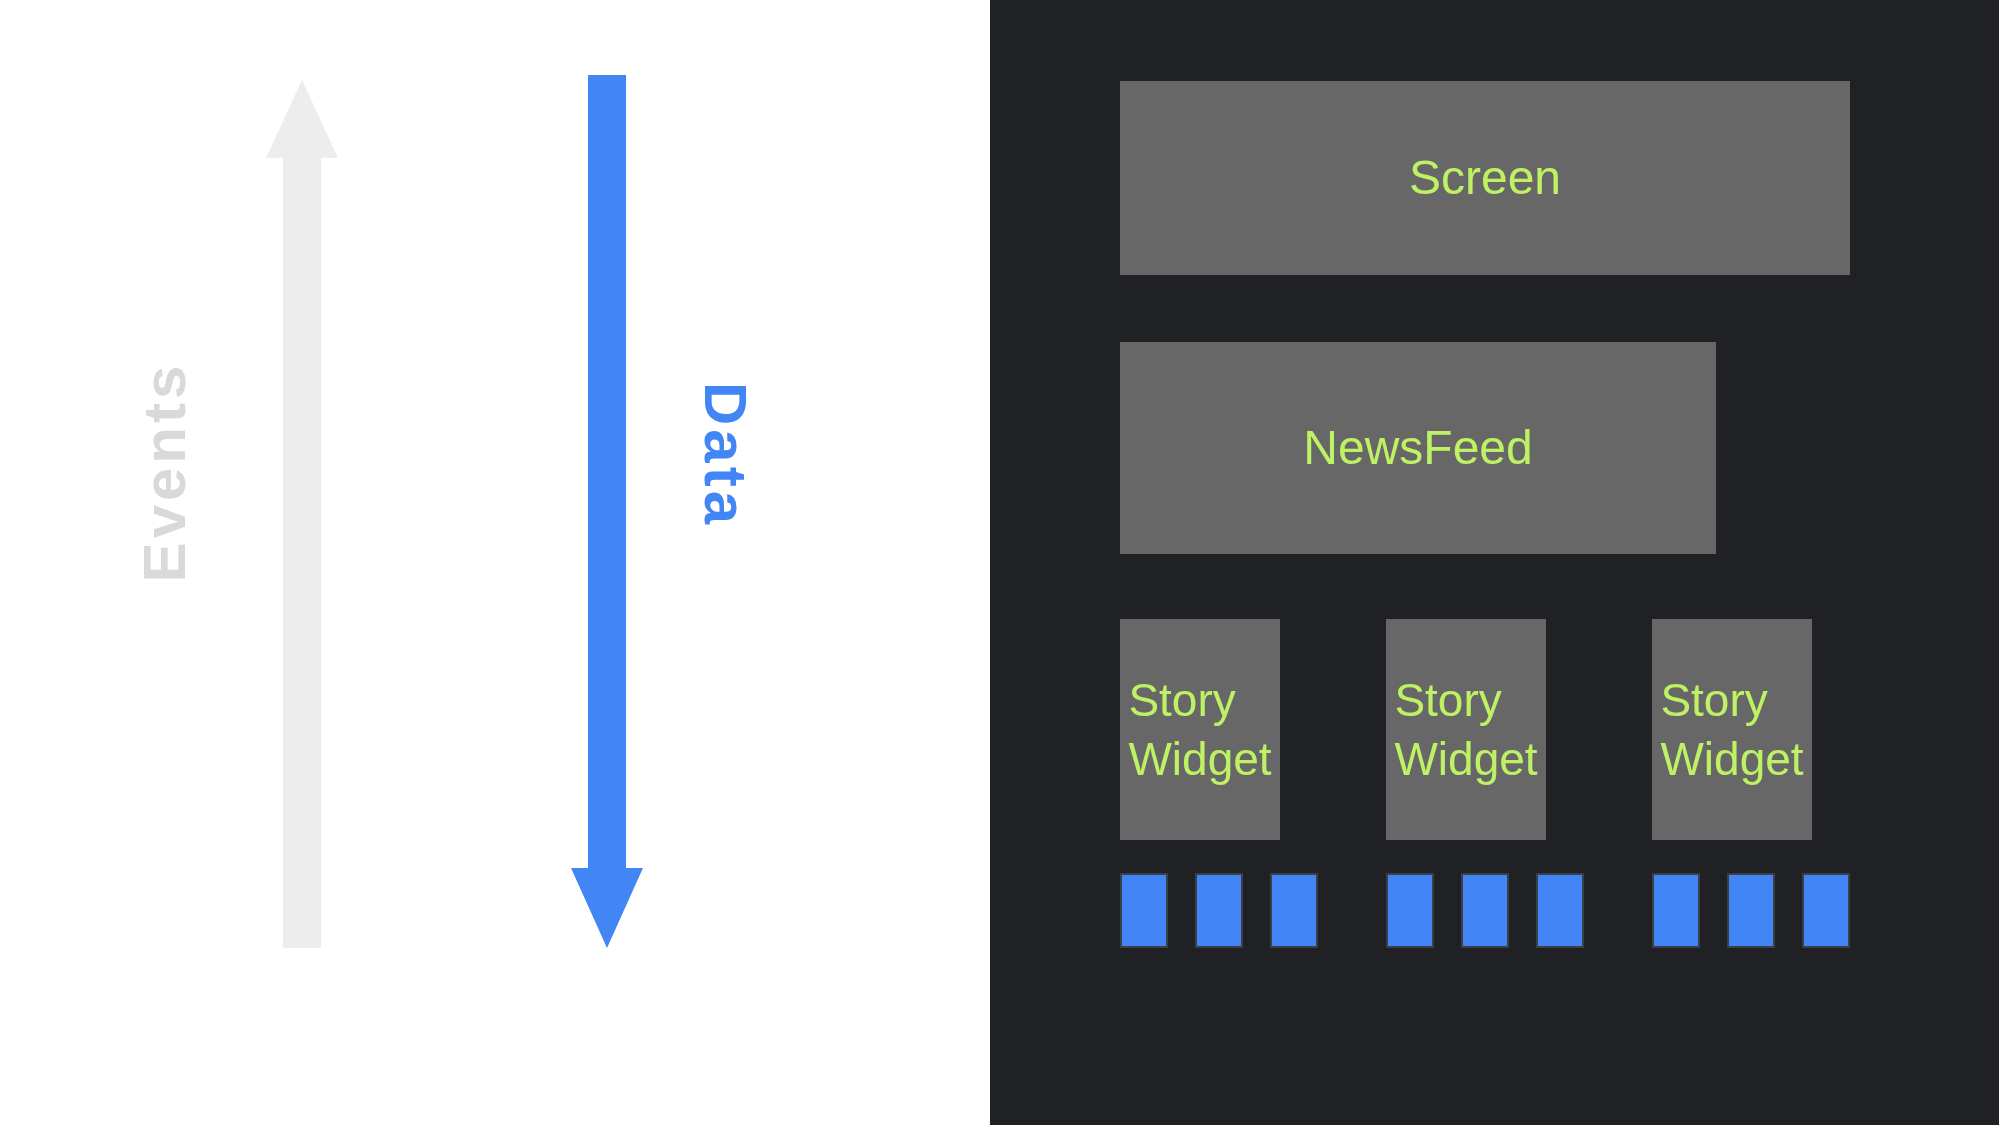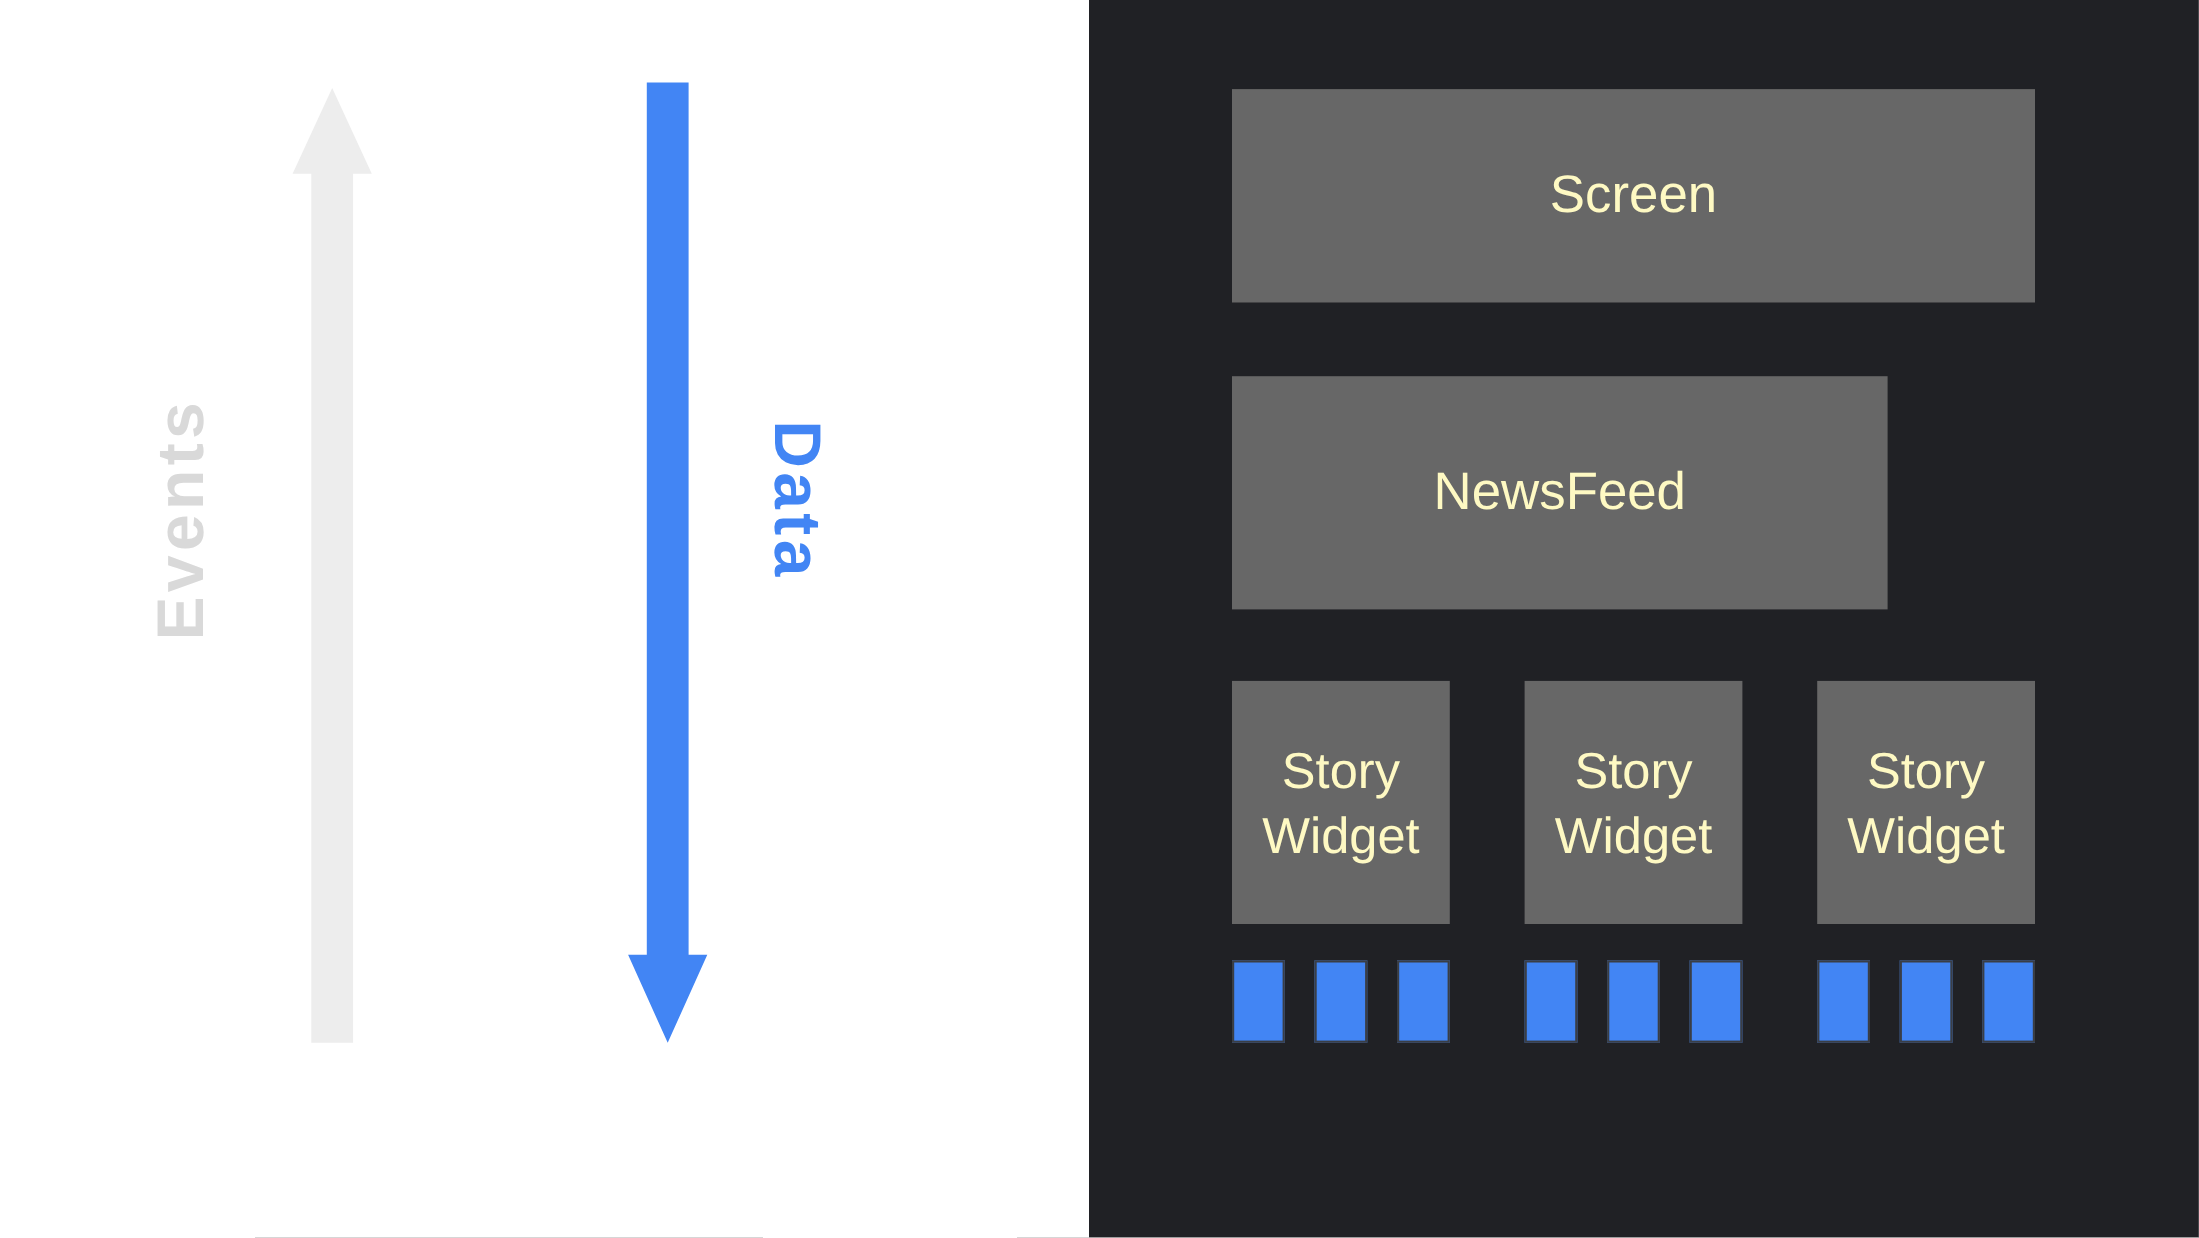--- a/index.html
+++ b/index.html
@@ -37,31 +37,31 @@
   .right-panel {
     position: absolute;
     left: 990px; top: 0;
     width: 1009px; height: 1125px;
     background: #202125;
   }
   
   .gbox {
     position: absolute;
     background: #676767;
-    color: #fef9c3;
+    color: #bef264;
     display: flex;
     align-items: center;
     justify-content: center;
-    text-align: center;
+    text-align: left;
     font-size: 48px;
     line-height: 1.28;
   }
   .gbox.screen   { left: 130px; top: 81px;  width: 730px; height: 194px; }
   .gbox.newsfeed { left: 130px; top: 342px; width: 596px; height: 212px; }
-  .gbox.story    { top: 619px; width: 198px; height: 221px; font-size: 46px; }
+  .gbox.story    { top: 619px; width: 160px; height: 221px; font-size: 46px; }
   .gbox.story-1  { left: 130px; }
   .gbox.story-2  { left: 396px; }
   .gbox.story-3  { left: 662px; }
   .tile-group {
     position: absolute;
     top: 873px;
     width: 198px; height: 75px;
     display: flex;
     justify-content: space-between;
   }

